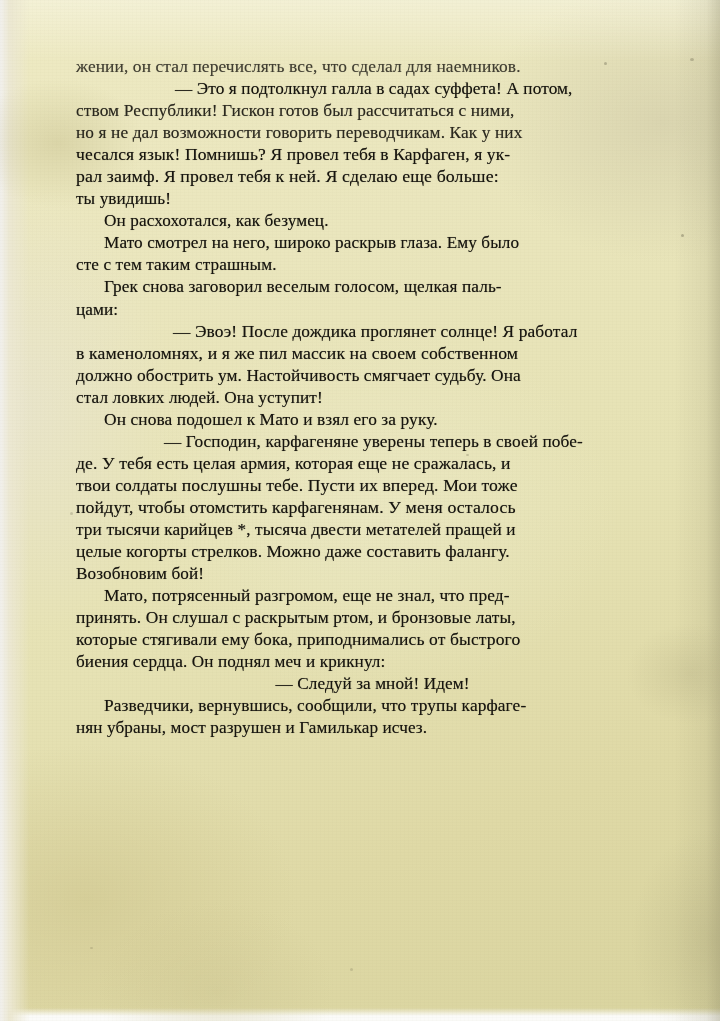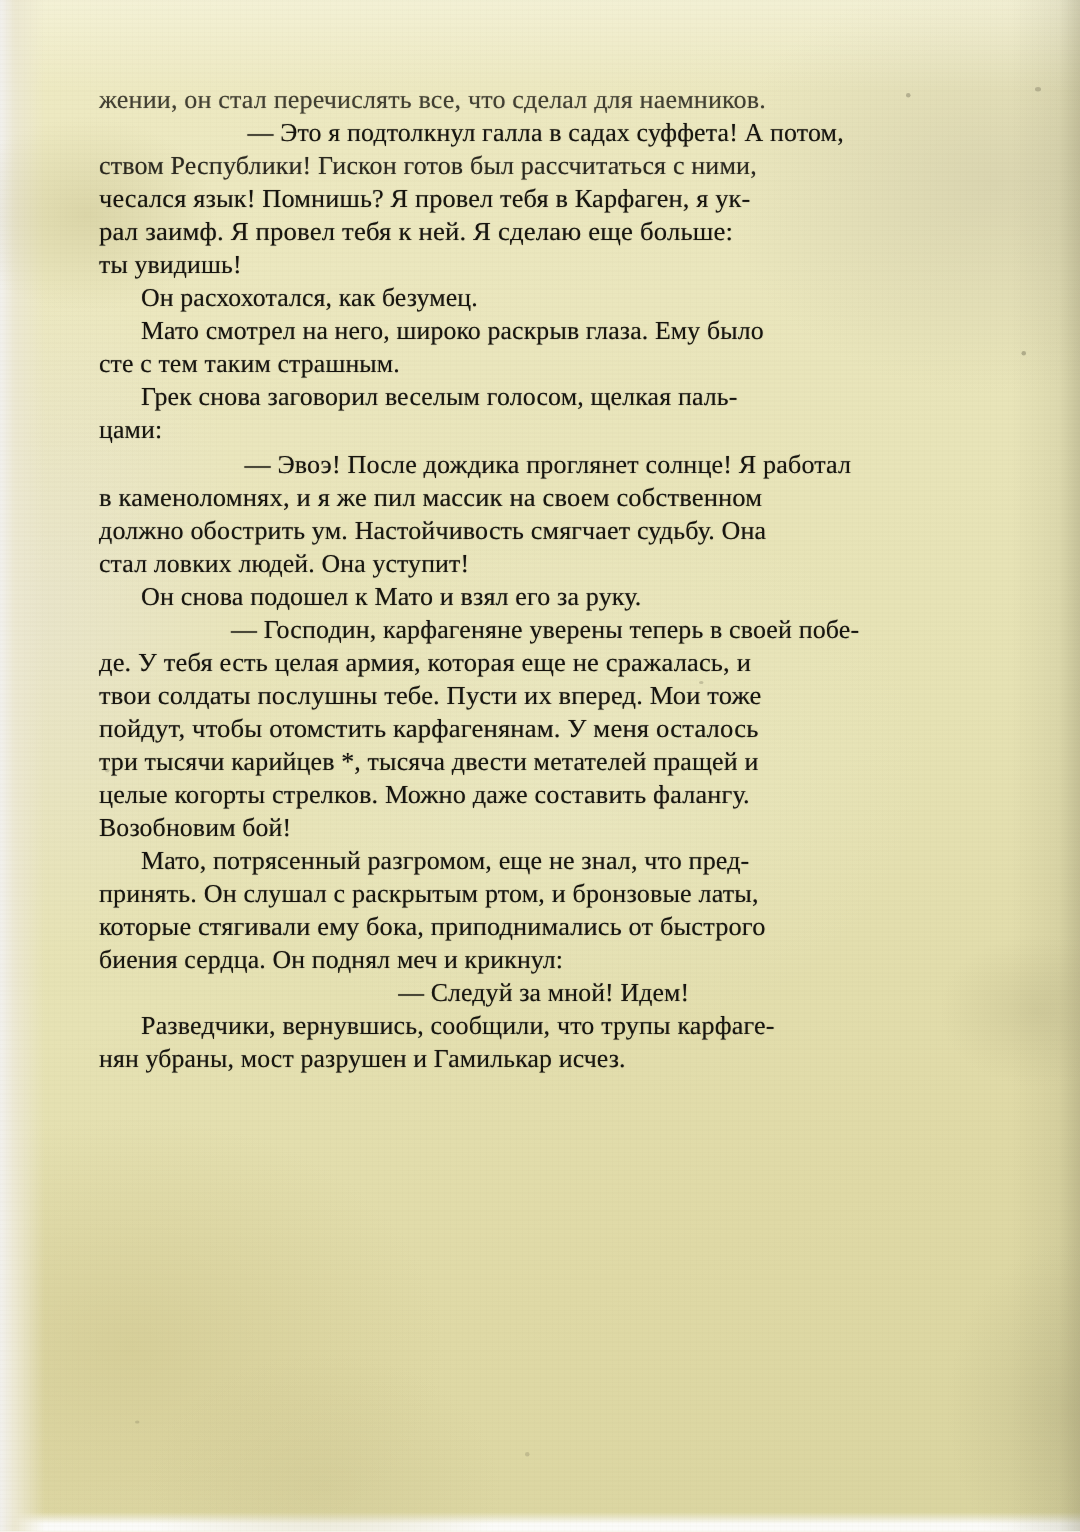--- a/index.html
+++ b/index.html
@@ -55,21 +55,21 @@
     background:
       radial-gradient(ellipse 120px 90px at 8% 14%, rgba(186,178,124,0.35), rgba(0,0,0,0) 72%),
       radial-gradient(ellipse 90px 70px at 96% 66%, rgba(176,170,128,0.30), rgba(0,0,0,0) 72%),
       radial-gradient(ellipse 160px 120px at 30% 97%, rgba(198,190,138,0.32), rgba(0,0,0,0) 74%),
       radial-gradient(ellipse 110px 150px at 99% 92%, rgba(168,162,120,0.30), rgba(0,0,0,0) 74%);
   }
 
   
   #text-column {
     position: absolute;
-    left: 66px;
+    left: 76px;
     top: 56px;
     width: 569px;
     color: #17150f;
   }
 
   .line {
     height: 22.05px;
     font-size: 17.2px;
     line-height: 22.05px;
     white-space: nowrap;
@@ -118,20 +118,23 @@
 
     <div class="line ind">
       <span class="j" style="transform:scaleX(1.005); transform-origin:left;">— Это я подтолкнул галла в садах суффета! А потом,</span>
     </div>
 
 
     <div class="line fade-r">
       <span class="j" style="transform:scaleX(1.01); transform-origin:left;">ством Республики! Гискон готов был рассчитаться с ними,</span>
     </div>
 
+    <div class="line fade-r">
+      <span class="j" style="transform:scaleX(1.008); transform-origin:left;">но я не дал возможности говорить переводчикам. Как у них</span>
+    </div>
 
     <div class="line">
       <span class="j" style="transform:scaleX(1.02); transform-origin:left;">чесался язык! Помнишь? Я провел тебя в Карфаген, я ук-</span>
     </div>
 
     <div class="line">
       <span class="j" style="transform:scaleX(1.038); transform-origin:left;">рал заимф. Я провел тебя к ней. Я сделаю еще больше:</span>
     </div>
 
     <div class="line">

